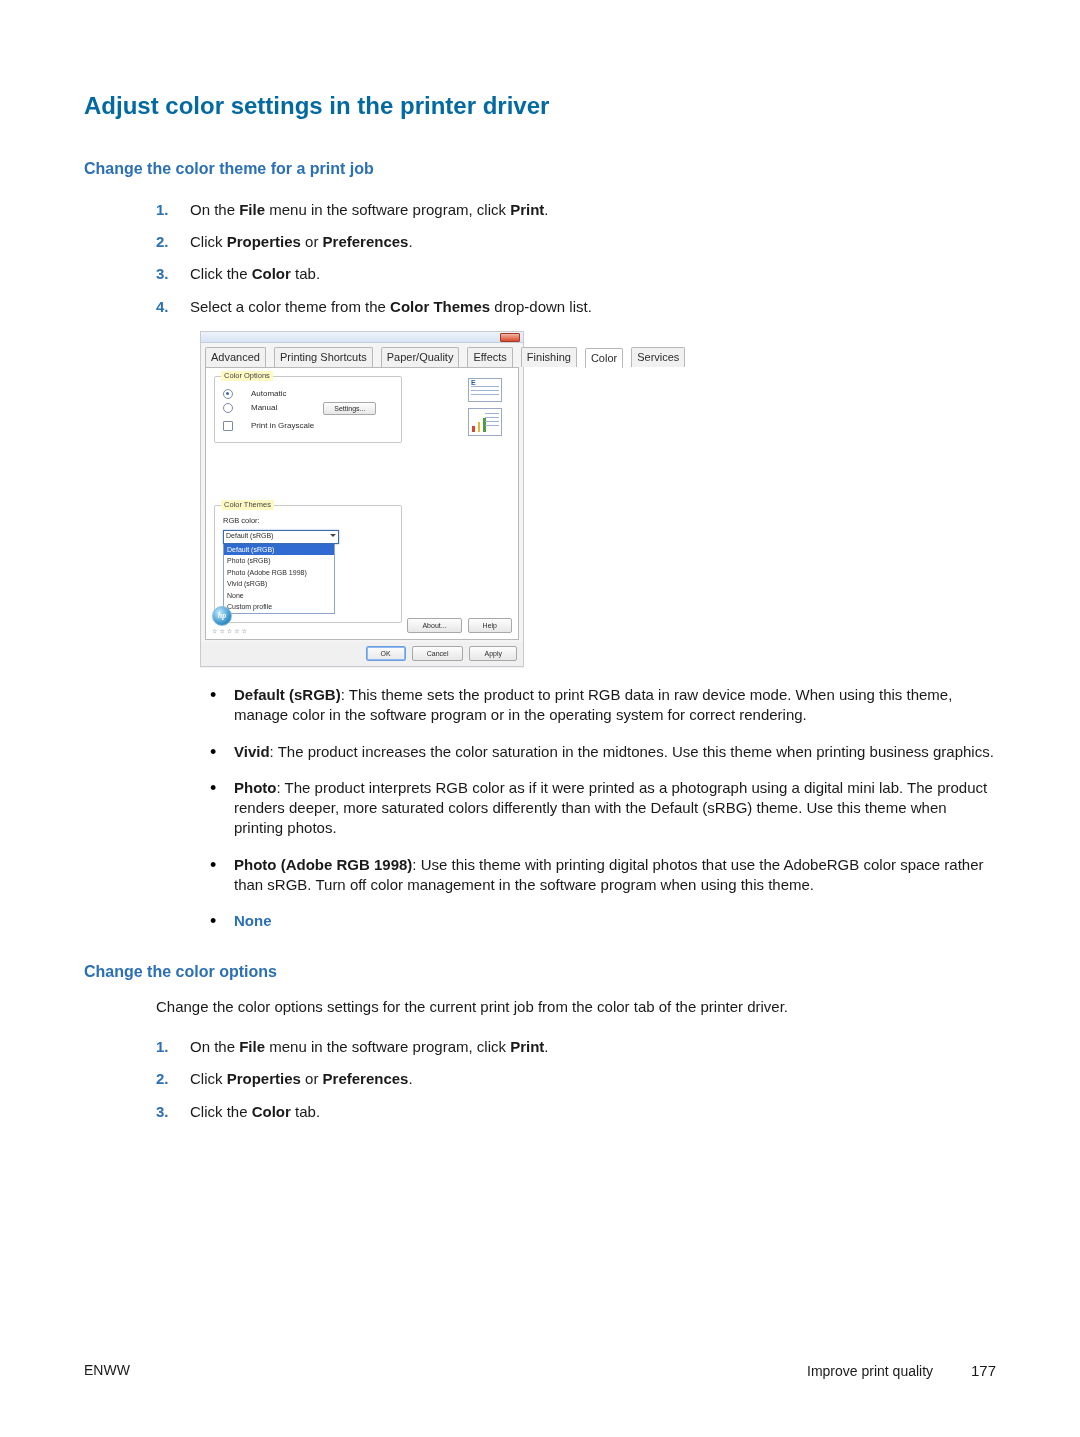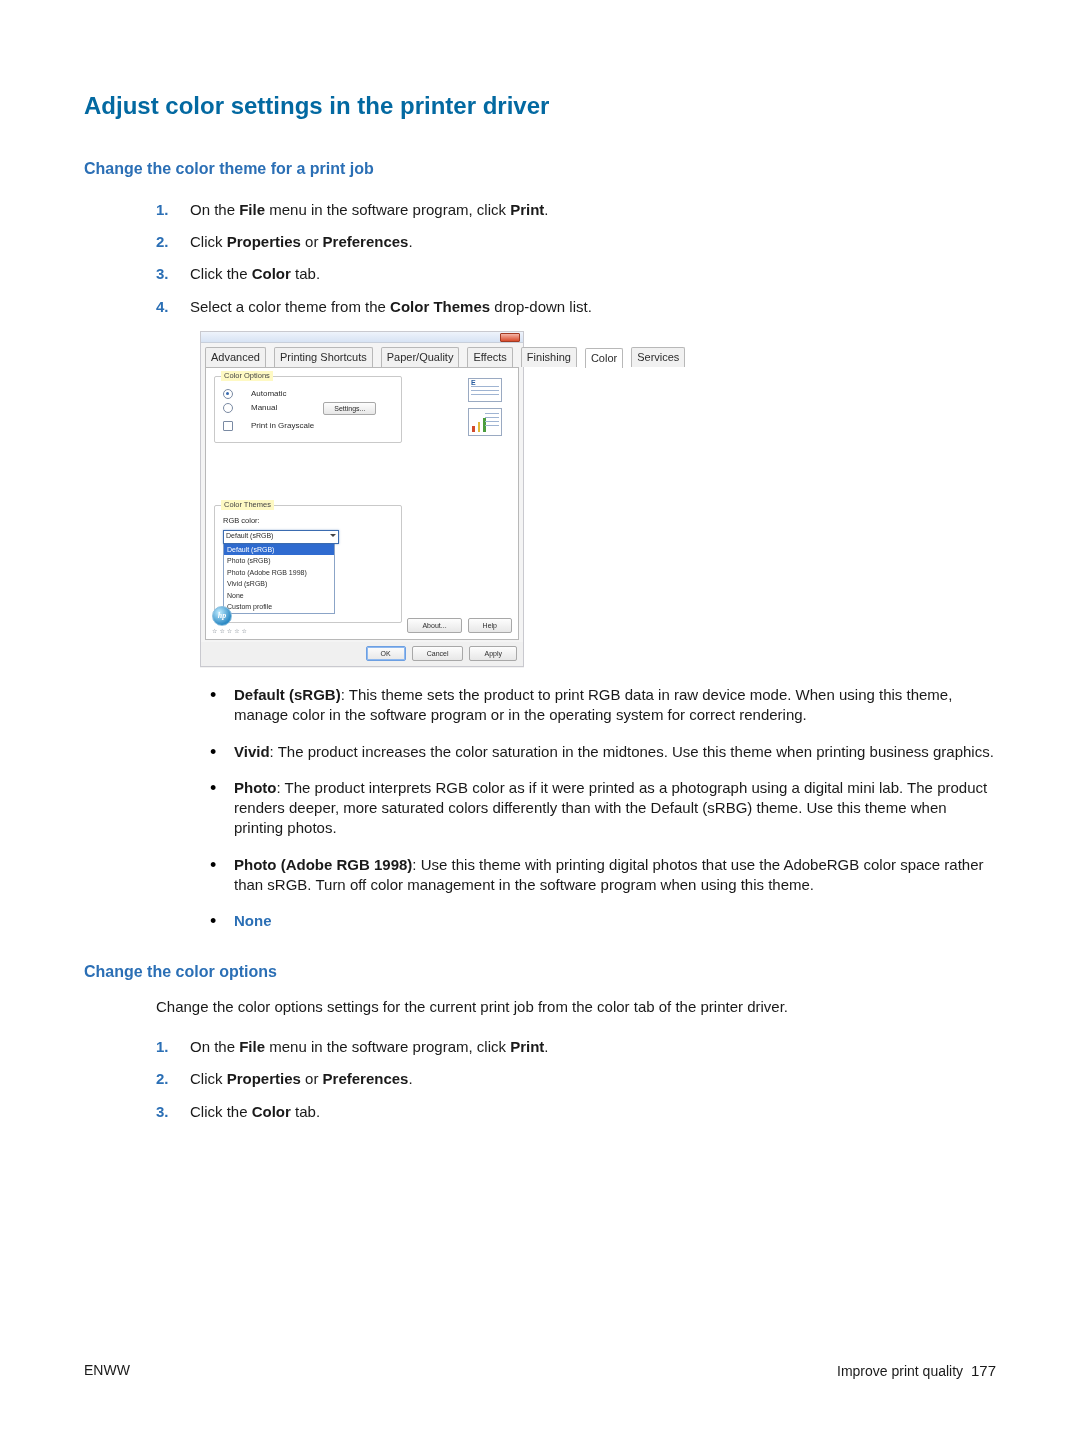--- a/index.html
+++ b/index.html
@@ -77,21 +77,21 @@
   .footer {
     position: absolute;
     left: 84px;
     right: 84px;
     bottom: 56px;
     font-size: 14px;
     display: flex;
     justify-content: space-between;
     align-items: flex-start;
   }
-  .footer .pg-num { margin-left: 4px; font-size: 15px; }
+  .footer .pg-num { margin-left: 34px; font-size: 15px; }
 
   
   .dlg-wrap {
     margin: 6px 0 10px 116px;
     width: 322px;
     border: 1px solid #c9c9cf;
     background: #f4f4f4;
     box-shadow: 0 1px 0 rgba(0,0,0,.05);
     font-size: 8px;
     color: #2b2b2b;

